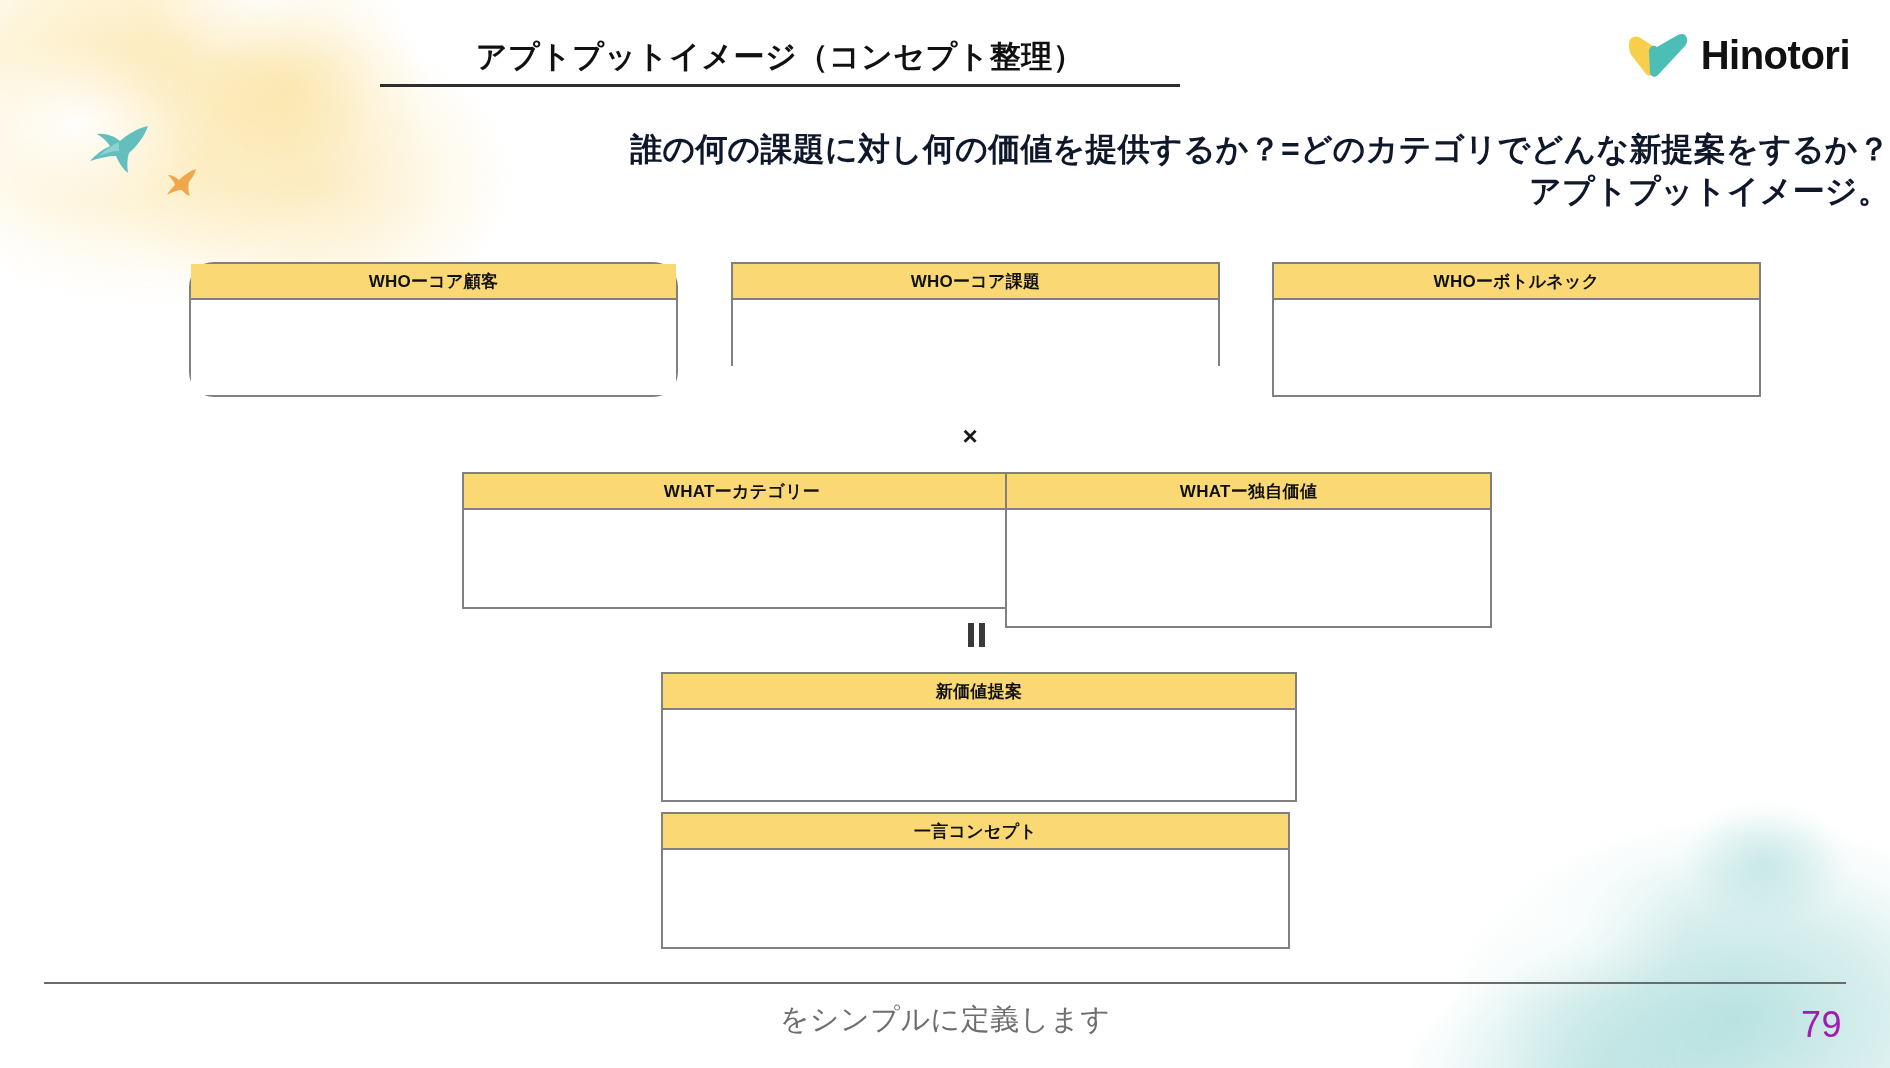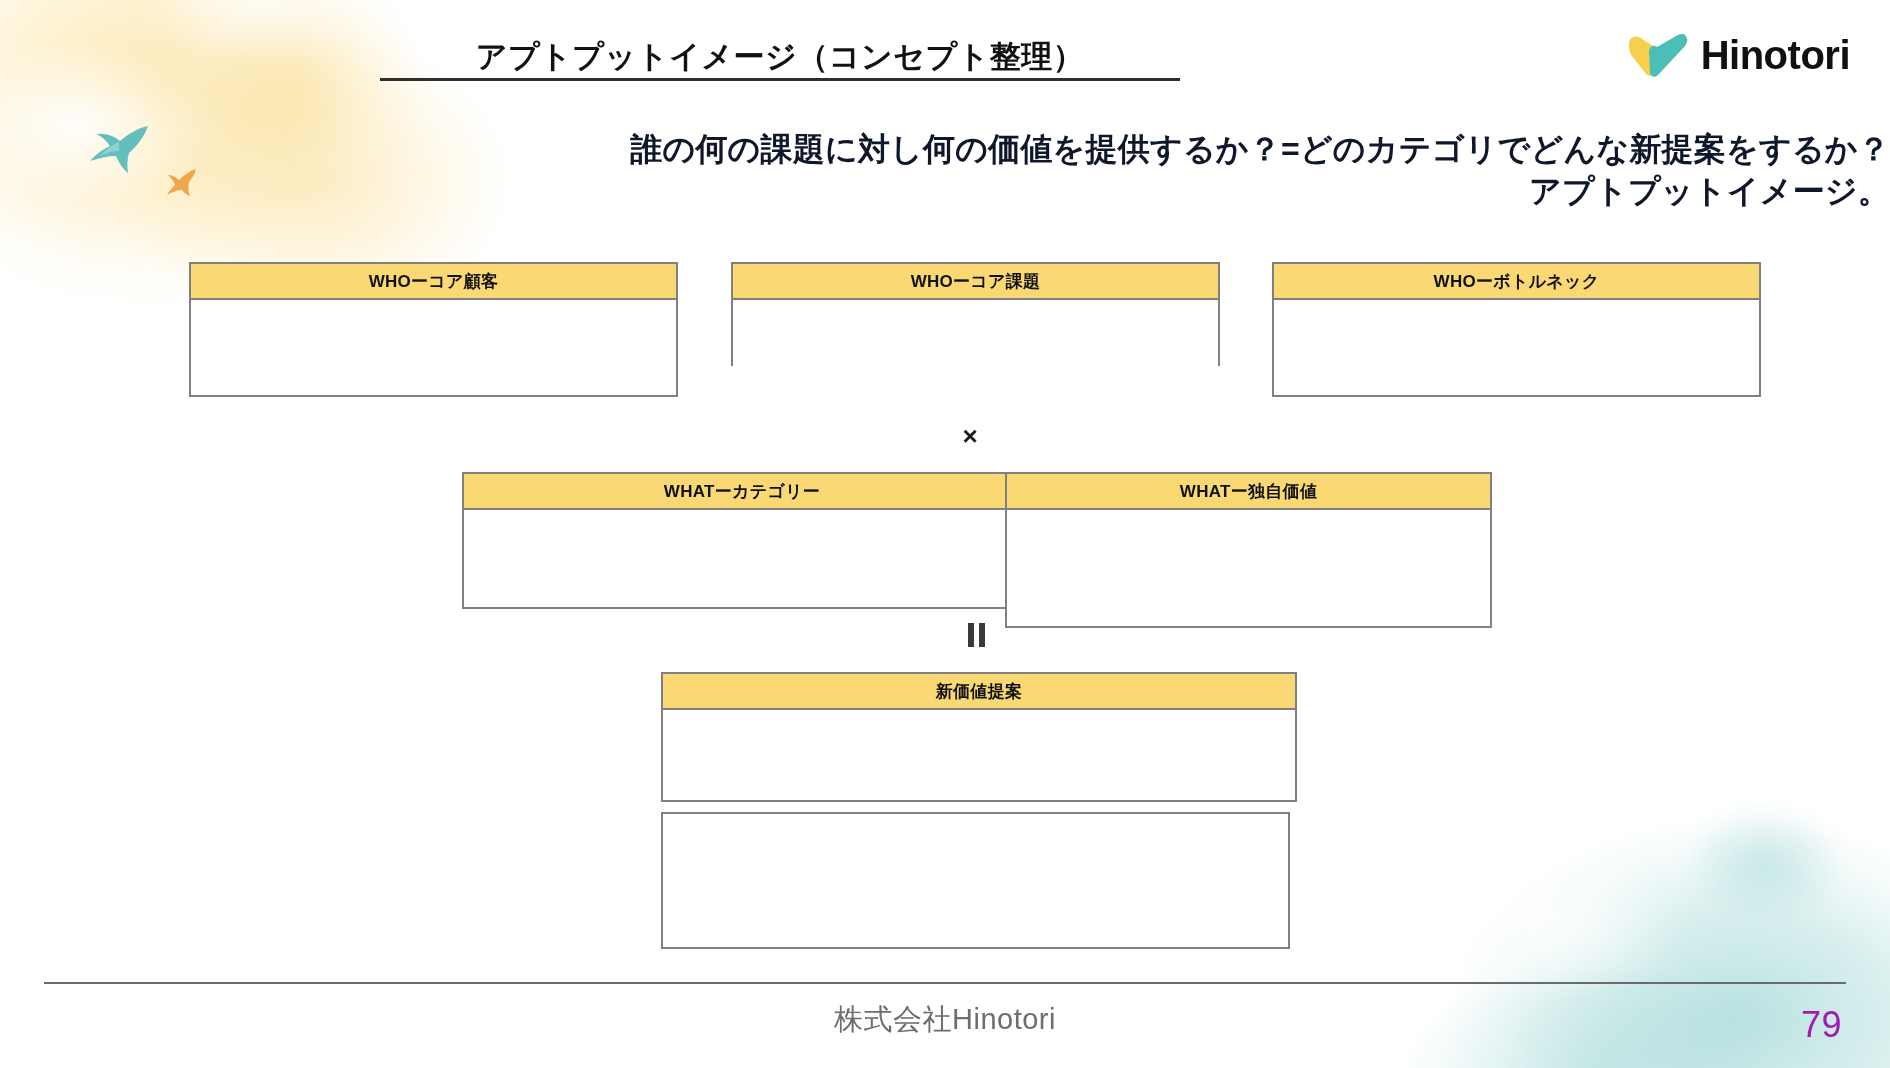--- a/index.html
+++ b/index.html
@@ -68,20 +68,21 @@
     filter: blur(7px);
   }
 
   
   .header-title-wrap {
     position: absolute;
     left: 380px;
     top: 36px;
     width: 800px;
     border-bottom: 3px solid #2e2e2e;
+    padding-bottom: 6px;
     text-align: center;
   }
   .header-title {
     font-size: 31px;
     font-weight: bold;
     color: #111111;
     letter-spacing: 0.5px;
     white-space: nowrap;
   }
 
@@ -240,21 +241,21 @@
   </svg>
   <svg class="bird-orange" viewBox="0 0 32 30">
     <path d="M30 3 C24 5 18 9 13 14 C10 11 6 9 2 9 C5 12 8 15 9 19 C6 22 3 25 1 29 C6 26 11 24 16 24 C18 27 21 29 24 30 C22 25 22 20 23 16 C26 12 29 8 30 3 Z" fill="#f0a64b"></path>
   </svg>
 
   <div class="headline">
     <span>誰の何の課題に対し何の価値を提供するか？=どのカテゴリでどんな新提案をするか？</span>
     <span class="l2">アプトプットイメージ。</span>
   </div>
 
-  <div class="box" style="left:189px; top:262px; width:489px; height:135px;">
+  <div class="box" style="left:189px; top:262px; width:489px; height:135px;border-radius:25px;">
     <div class="box-head">WHOーコア顧客</div>
     <div class="box-body" style="height:95px;"></div>
   </div>
 
   <div class="box" style="left:731px; top:262px; width:489px; height:104px;">
     <div class="box-head">WHOーコア課題</div>
     <div class="box-body" style="height:95px;"></div>
   </div>
 
   <div class="box" style="left:1272px; top:262px; width:489px; height:135px;">
@@ -278,20 +279,21 @@
     <span></span>
       <span></span>
   </div>
 
   <div class="box" style="left:661px; top:672px; width:636px; height:130px;">
     <div class="box-head">新価値提案</div>
     <div class="box-body" style="height:90px;"></div>
   </div>
 
   <div class="box" style="left:661px; top:812px; width:629px; height:137px;">
+    <div class="box-head">一言コンセプト</div>
     <div class="box-body" style="height:97px;"></div>
   </div>
 
   <div class="footer-rule"></div>
-  <div class="footer-text">株式会社Hinotori</div>
+  <div class="footer-text">をシンプルに定義します</div>
   <div class="page-number">79</div>
 
 </div>
 
 </body></html>

